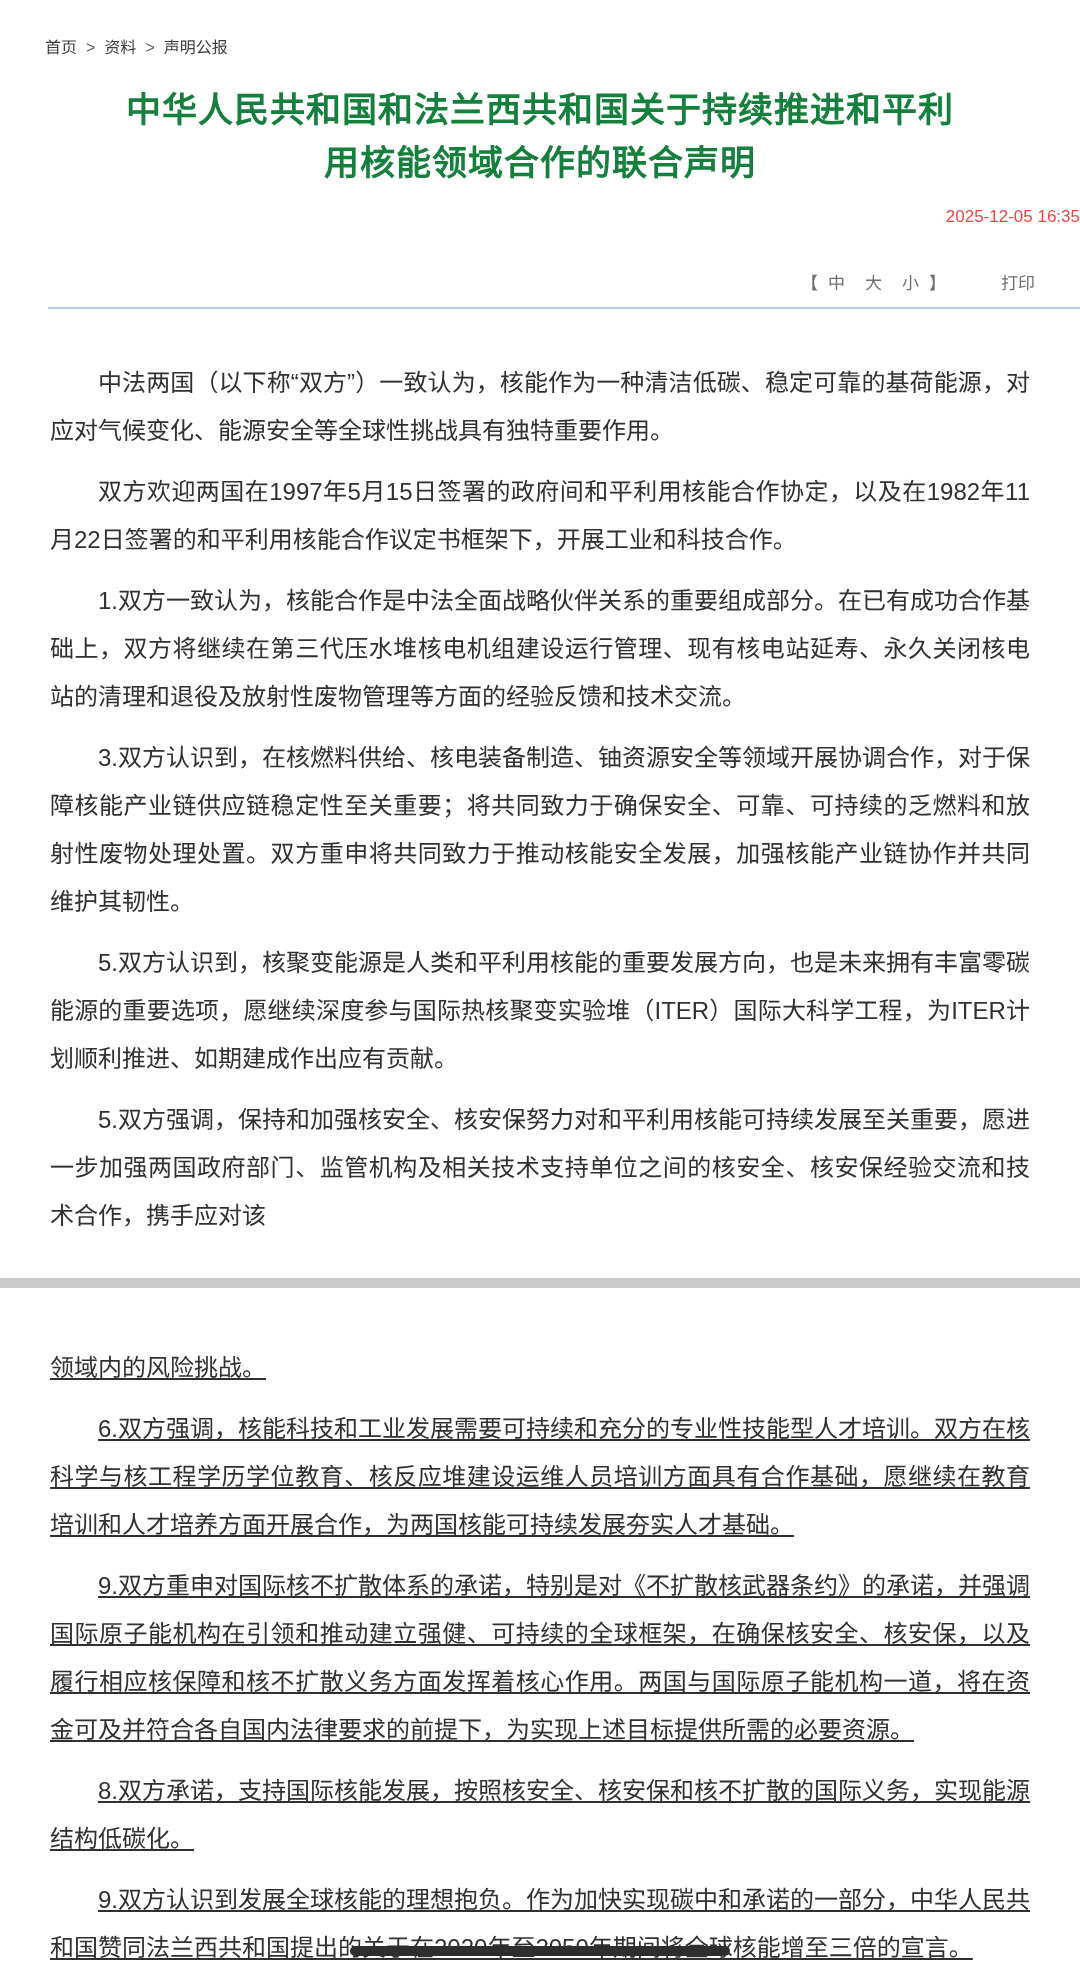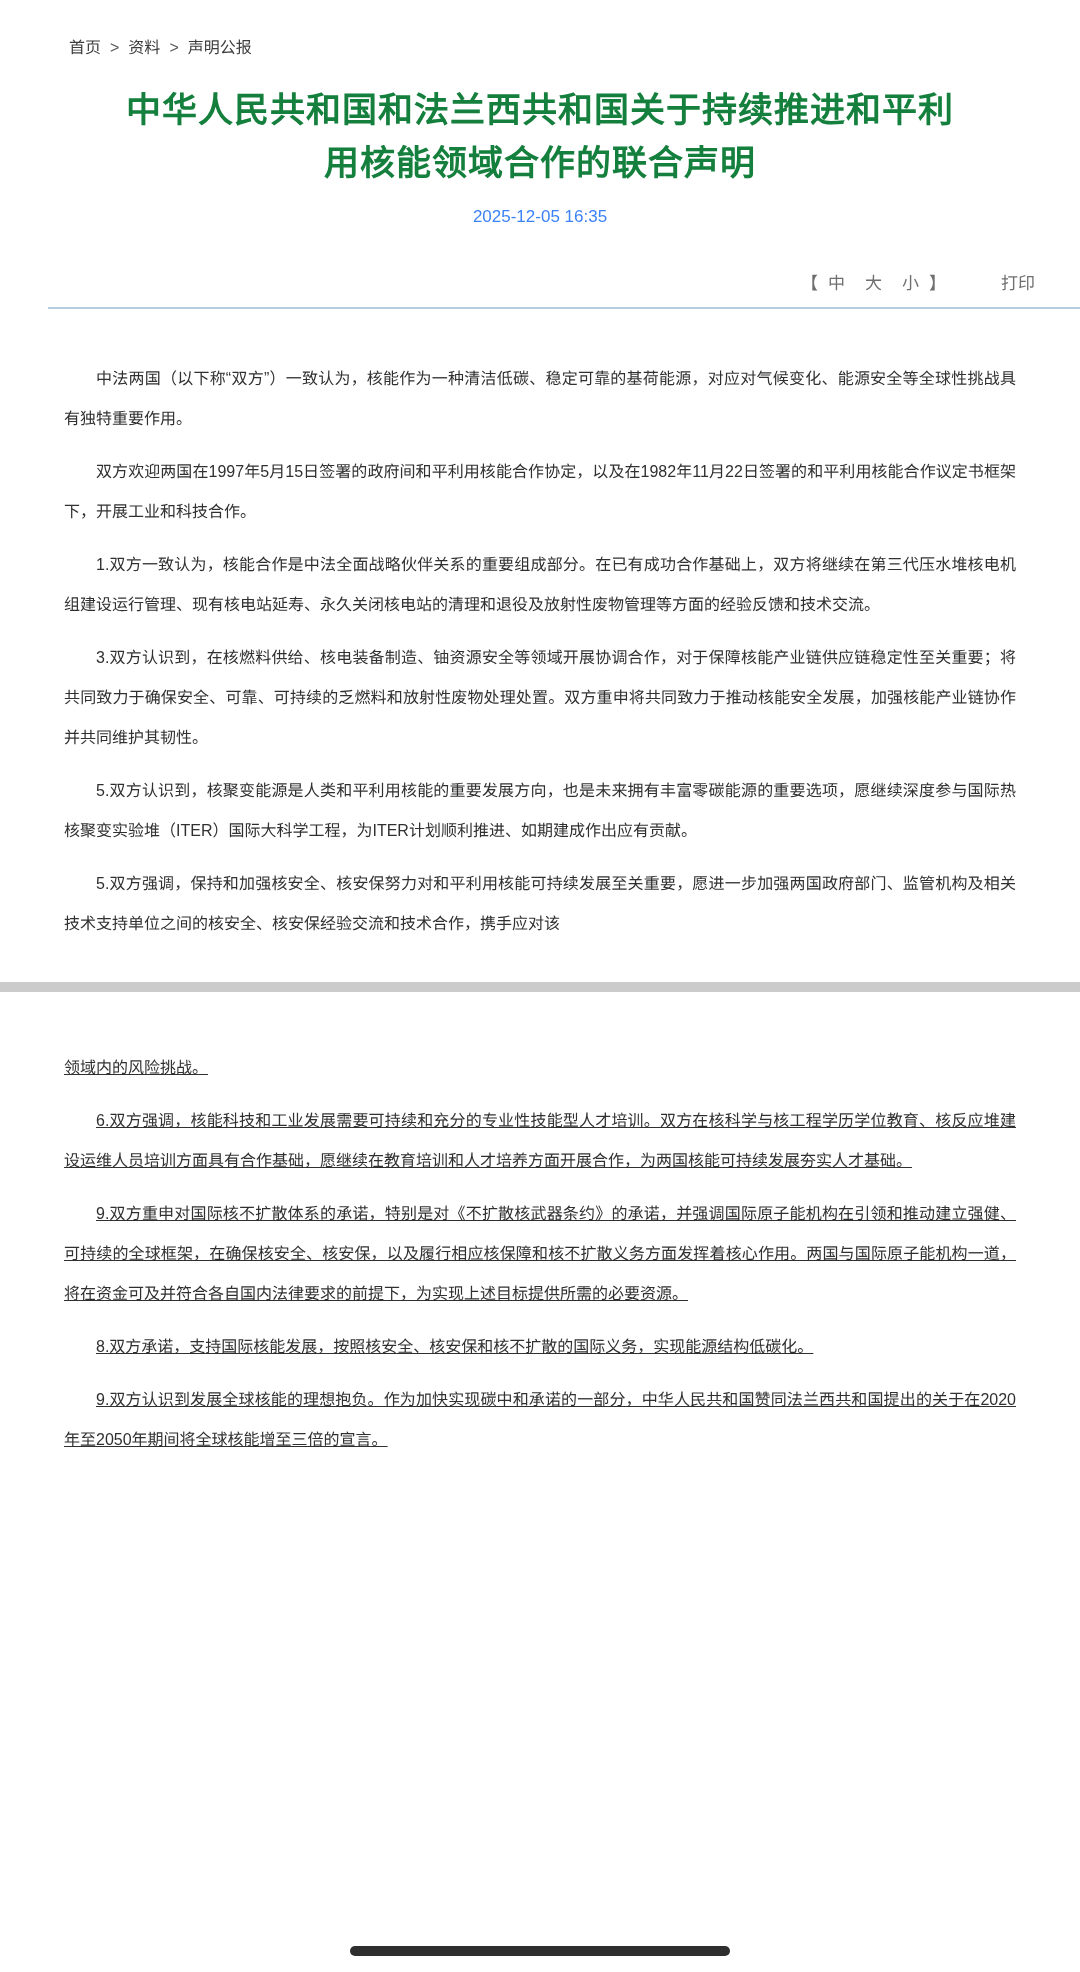--- a/index.html
+++ b/index.html
@@ -6,21 +6,21 @@
   body {
     width: 1080px;
     height: 1972px;
     background: #ffffff;
     font-family: "Liberation Sans", sans-serif;
     color: #333333;
     overflow: hidden;
     position: relative;
   }
   .breadcrumb {
-    padding: 34px 0 0 69px;
+    padding: 34px 0 0 45px;
     font-size: 16px;
     color: #3d3d3d;
   }
   .breadcrumb a {
     color: #3d3d3d;
     text-decoration: none;
     cursor: pointer;
   }
   .breadcrumb .sep {
     margin: 0 9px;
@@ -31,22 +31,22 @@
     font-size: 35px;
     font-weight: 700;
     color: #15803d;
     text-align: center;
     max-width: 840px;
     margin: 26px auto 0;
     line-height: 1.5;
     letter-spacing: 1px;
   }
   .publish-date {
-    text-align: center;
-    color: #3b82f6;
+    text-align: right;
+    color: #ef4444;
     font-size: 17px;
     margin-top: 18px;
   }
   .toolbar {
     display: flex;
     justify-content: flex-end;
     align-items: center;
     padding-right: 45px;
     margin-top: 42px;
     font-size: 17px;
@@ -65,23 +65,23 @@
     text-decoration: none;
     margin-left: 55px;
     cursor: pointer;
   }
   .header-divider {
     height: 2px;
     background: var(--divider-color, #b3cfdf);
     margin: 13px 0 0 48px;
   }
   .article-body {
-    padding: 0 64px;
-    font-size: 16px;
-    line-height: 40px;
+    padding: 0 50px;
+    font-size: 24px;
+    line-height: 48px;
     color: #303030;
   }
   .article-body p {
     margin: 0 0 13px 0;
     text-indent: 2em;
     text-align: justify;
   }
   .article-body p.no-indent { text-indent: 0; }
   .part1 { margin-top: 50px; }
   .page-band {

